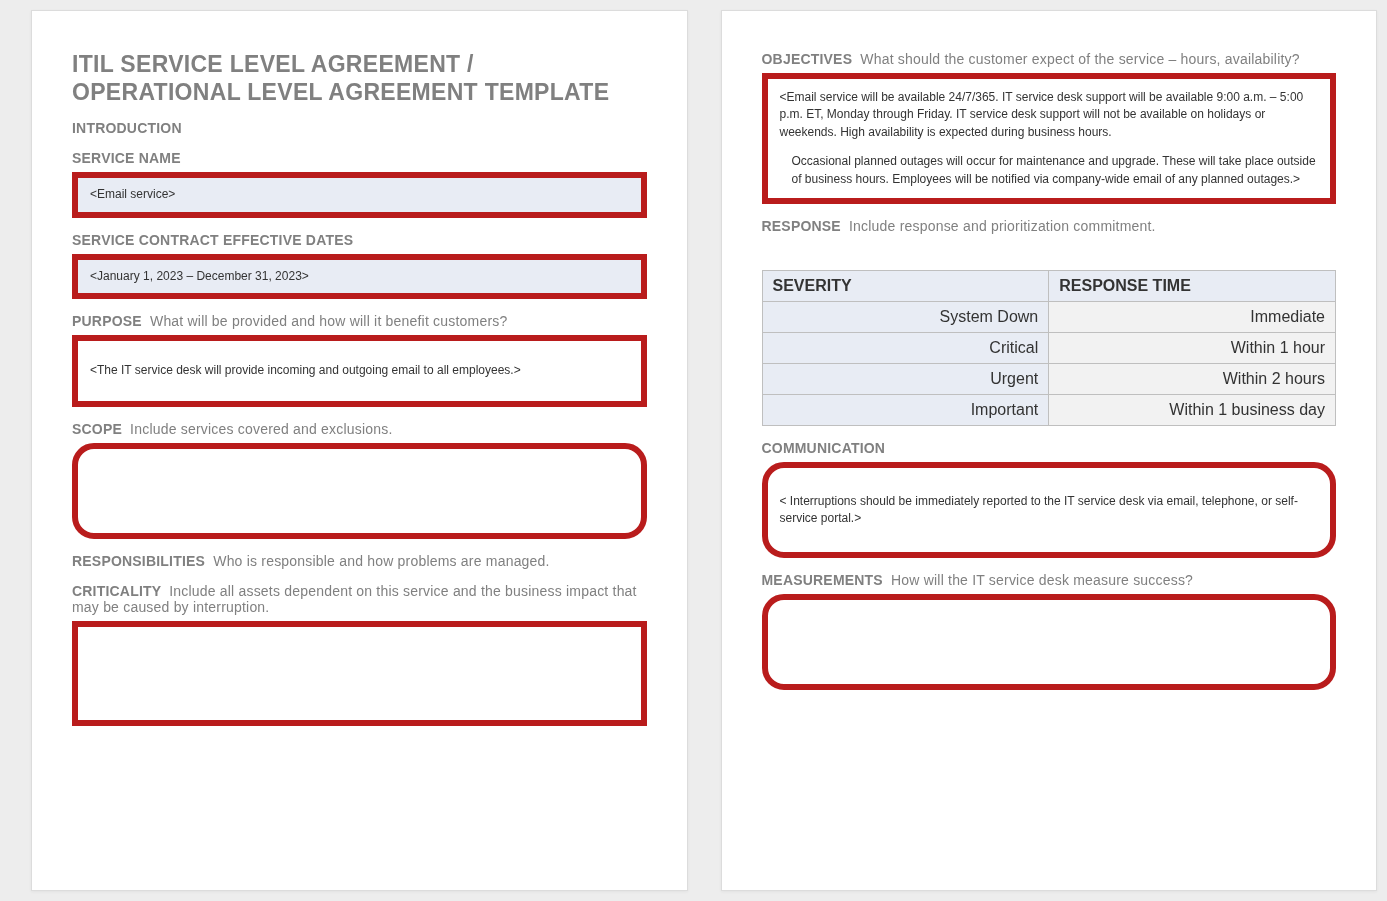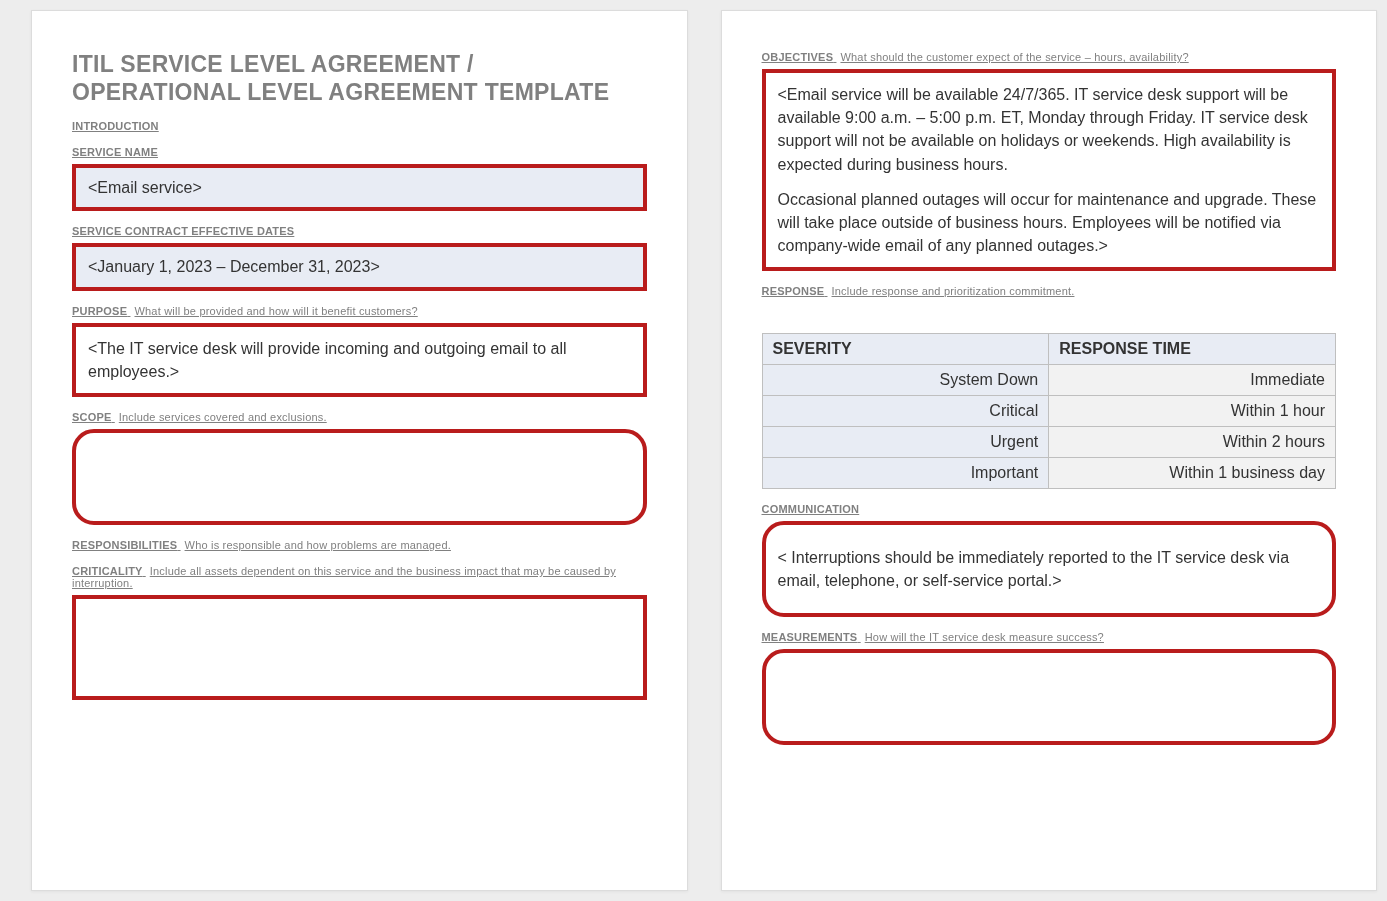--- a/index.html
+++ b/index.html
@@ -30,37 +30,36 @@
   h1.main-title {
     font-weight: bold;
     font-size: 23px;
     color: #808080;
     letter-spacing: 0.3px;
     line-height: 1.2;
     margin-bottom: 10px;
   }
   .section-label {
     font-weight: bold;
-    font-size: 11px;
+    font-size: 14px;
     color: #808080;
     letter-spacing: 0.2px;
     margin-top: 14px;
     margin-bottom: 6px;
-    text-decoration: underline;
   }
   .section-label .hint {
     font-weight: normal;
     color: #808080;
     margin-left: 4px;
   }
   .box {
-    border: 4px solid #b91c1c;
+    border: 6px solid #b91c1c;
     background: #fff;
     padding: 10px 12px;
-    font-size: 16px;
+    font-size: 12px;
     color: #333;
     line-height: 1.45;
   }
   .box.highlight {
     background: #e8ecf4;
   }
   .box.thin { padding: 8px 12px; }
   .box.centered-text { display:flex; align-items:center; }
   .tall-45 { min-height: 45px; }
   .tall-72 { min-height: 72px; }
@@ -86,21 +85,21 @@
     color: #333;
   }
   table.response-table td.sev {
     background: #e8ecf4;
     text-align: right;
   }
   table.response-table td.rt {
     background: #f2f2f2;
     text-align: right;
   }
-  .para + .para { margin-top: 12px; }
+  .para + .para { margin-top: 12px; margin-left: 12px; }
 </style>
 </head>
 <body>
 
 <div class="page-wrap">
 
   <div class="page">
     <h1 class="main-title">
       <span>ITIL SERVICE LEVEL AGREEMENT /</span><br>
       <span>OPERATIONAL LEVEL AGREEMENT TEMPLATE</span>

